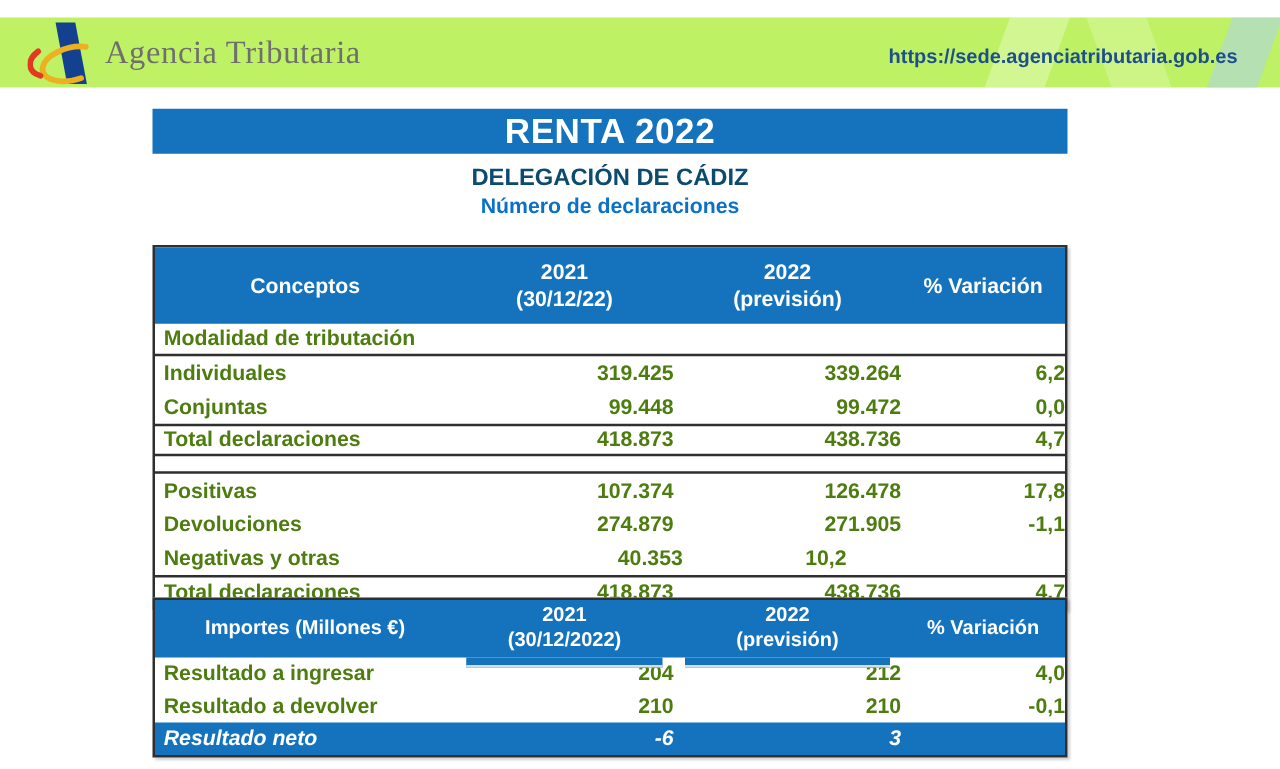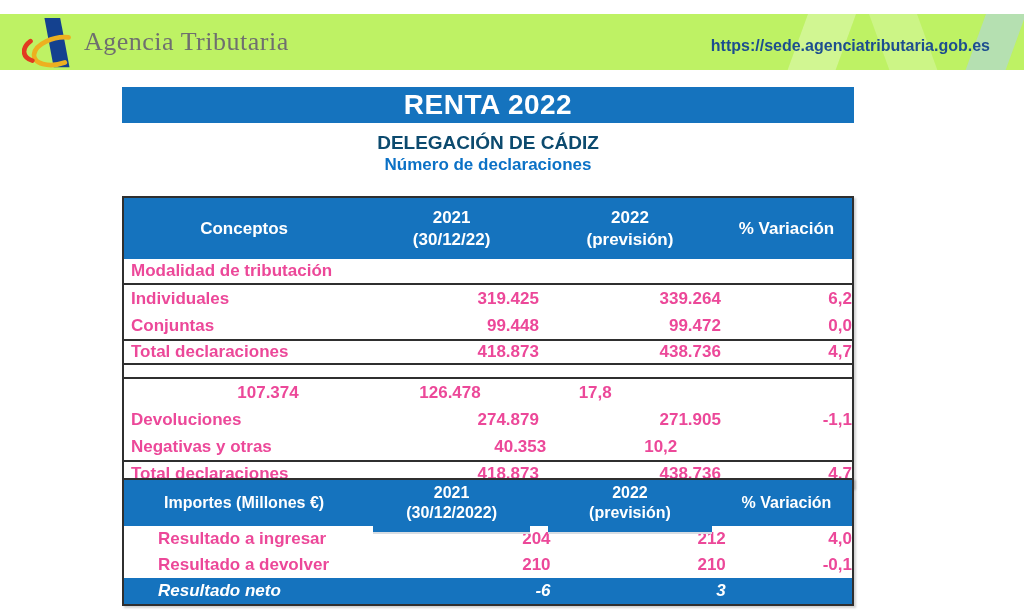--- a/index.html
+++ b/index.html
@@ -59,29 +59,29 @@
   .tbl2 .hcell.protrude::after{
     content:"";position:absolute;left:5%;right:5%;top:100%;height:6px;
     background:#1573BE;border-bottom:2px solid #D7DDE3;
   }
   .c1{width:33%;}
   .c2{width:24%;}
   .c3{width:25%;}
   .c4{width:18%;}
   .row{display:flex;align-items:center;box-sizing:border-box;height:27px;}
   .row .cell{
-    font-size:17px;font-weight:bold;color:#ec4899;box-sizing:border-box;
+    font-size:17px;font-weight:bold;color:#4d7c0f;box-sizing:border-box;
   }
   .row .c1{text-align:left;padding-left:7px;}
   .row .c2,.row .c3,.row .c4{text-align:right;}
   .section-row{height:26px;border-bottom:2px solid #2F2F2F;}
   .total-row{height:26px;border-top:2px solid #2F2F2F;}
   .total-row.first{border-bottom:2px solid #2F2F2F;}
   .gap-row{height:12px;border-bottom:2px solid #2F2F2F;}
-  .tbl2 .row{height:26px;padding-left:27px;}
+  .tbl2 .row{height:26px;}
   .net-row{
     height:24px;background:#1573BE;border-top:none;font-style:italic;
   }
   .net-row .cell{color:#ffffff;}
 </style>
 </head>
 <body>
 
 <div class="banner">
   <div class="wm wm1"></div>
@@ -141,20 +141,21 @@
   <div class="row total-row first">
     <div class="cell c1">Total declaraciones</div>
     <div class="cell c2">418.873</div>
     <div class="cell c3">438.736</div>
     <div class="cell c4">4,7</div>
   </div>
 
   <div class="gap-row"></div>
 
   <div class="row">
+    <div class="cell c1">Positivas</div>
     <div class="cell c2">107.374</div>
     <div class="cell c3">126.478</div>
     <div class="cell c4">17,8</div>
   </div>
   <div class="row">
     <div class="cell c1">Devoluciones</div>
     <div class="cell c2">274.879</div>
     <div class="cell c3">271.905</div>
     <div class="cell c4">-1,1</div>
   </div>

